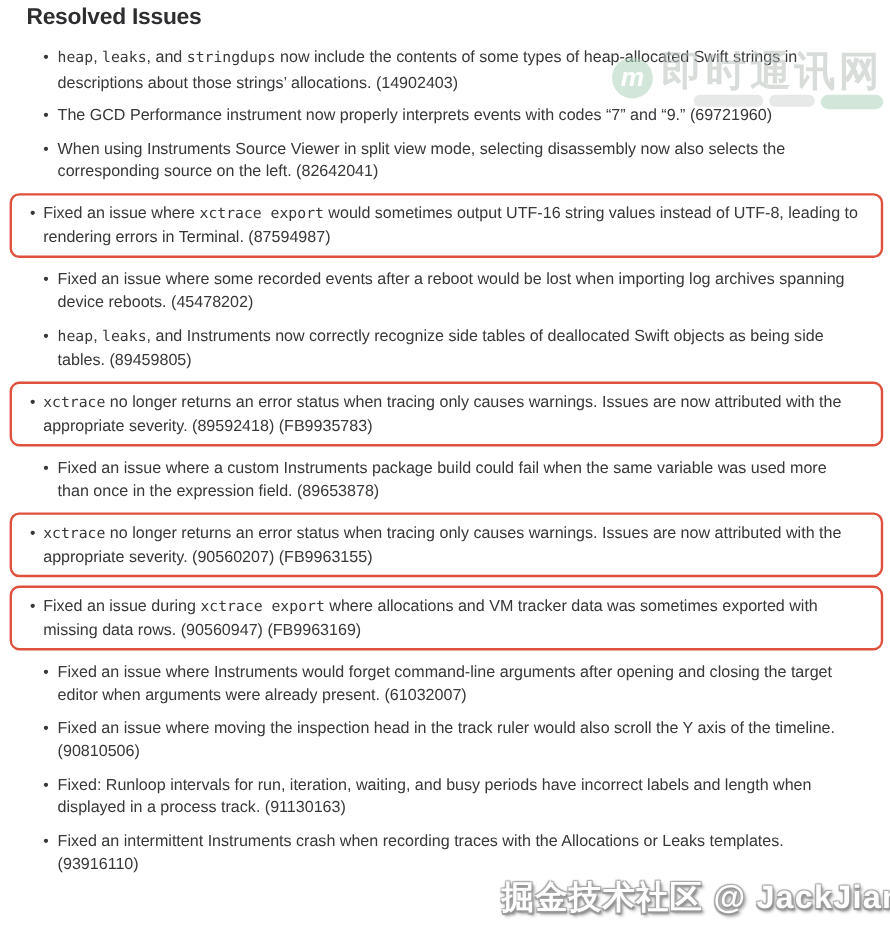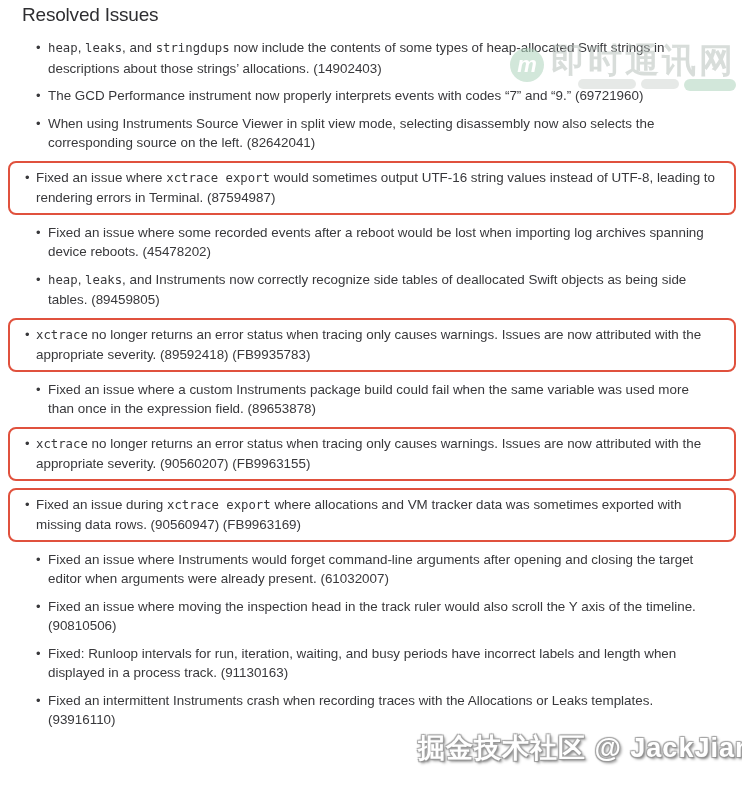--- a/index.html
+++ b/index.html
@@ -3,21 +3,21 @@
 <meta charset="utf-8">
 <style>
   html,body{margin:0;padding:0;}
   body{
     width:742px;height:790px;background:#ffffff;position:relative;overflow:hidden;
     font-family:"Liberation Sans","DejaVu Sans",sans-serif;
     -webkit-font-smoothing:antialiased;
   }
   main{padding:2px 12px 0 22px;position:relative;}
   h1{
-    font-size:19px;font-weight:400;color:#2e2e31;margin:2px 0 12px 0;letter-spacing:-0.2px;
+    font-size:19px;font-weight:700;color:#2e2e31;margin:2px 0 12px 0;letter-spacing:-0.2px;
   }
   ul.issues{list-style:none;margin:0;padding:0;width:708px;}
   li.issue{
     position:relative;padding-left:14px;margin:8px 12px;
     font-size:13.4px;line-height:19.5px;color:#38383b;
   }
   li.issue::before{
     content:"\2022";position:absolute;left:2px;top:0;color:#38383b;font-size:13px;
   }
   li.issue .code{

